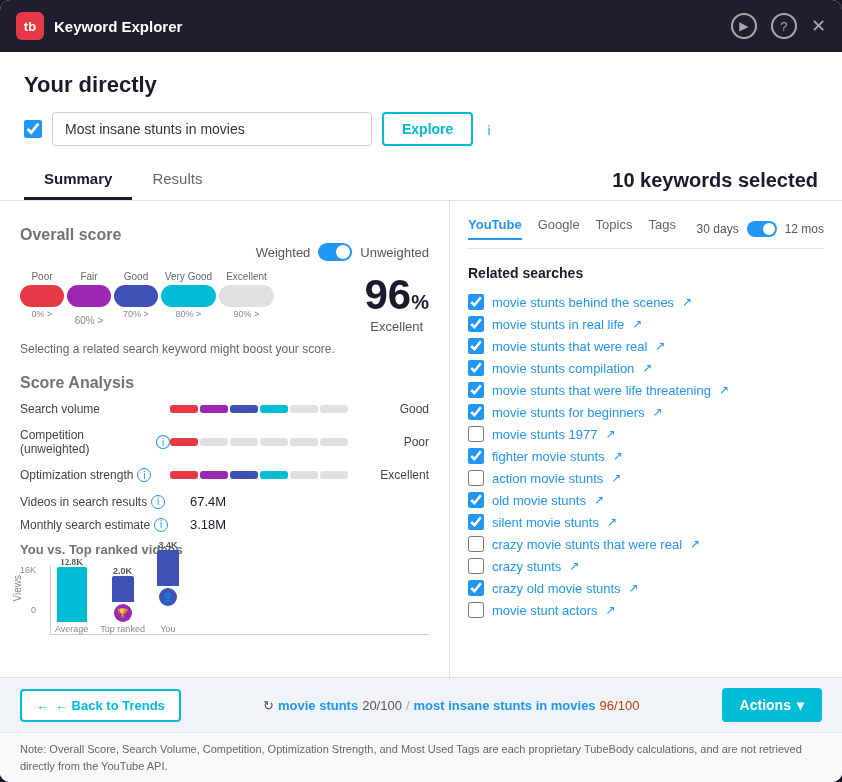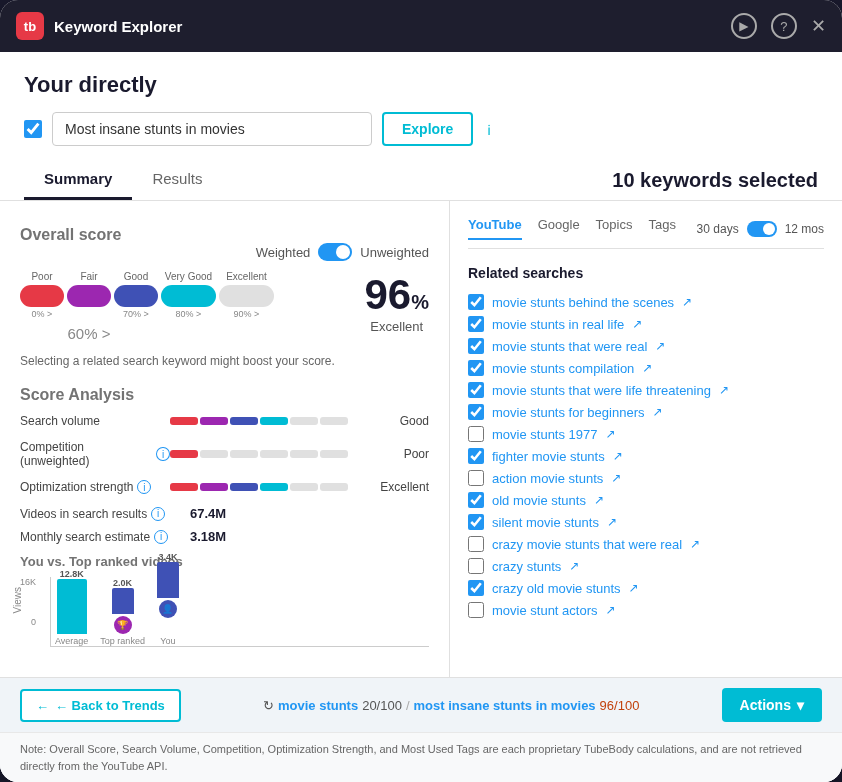--- a/index.html
+++ b/index.html
@@ -1,17 +1,17 @@
 <!DOCTYPE html>
 <html><head>
   <meta charset="utf-8">
   <style>
     * { box-sizing: border-box; margin: 0; padding: 0; }
     body { font-family: -apple-system, BlinkMacSystemFont, 'Segoe UI', sans-serif; background: #1a1a2e; display: flex; justify-content: center; align-items: center; min-height: 100vh; }
-    .app-window { width: 842px; height: 782px; background: #fff; border-radius: 18px; overflow: hidden; display: flex; flex-direction: column; box-shadow: 0 8px 32px rgba(0,0,0,0.4); }
+    .app-window { width: 842px; height: 782px; background: #fff; border-radius: 10px; overflow: hidden; display: flex; flex-direction: column; box-shadow: 0 8px 32px rgba(0,0,0,0.4); }
     .title-bar { background: #1e1e2e; height: 52px; display: flex; align-items: center; padding: 0 16px; flex-shrink: 0; }
     .title-bar-logo { width: 28px; height: 28px; background: #e63946; border-radius: 6px; display: flex; align-items: center; justify-content: center; margin-right: 10px; flex-shrink: 0; }
     .title-bar-logo span { color: white; font-size: 13px; font-weight: bold; }
     .title-bar-title { color: white; font-size: 15px; font-weight: 600; flex: 1; }
     .title-bar-icons { display: flex; gap: 14px; align-items: center; }
     .title-bar-icon { color: #aaa; cursor: pointer; font-size: 18px; }
     .content { flex: 1; background: #f8f9fa; overflow: hidden; display: flex; flex-direction: column; }
     .top-section { background: white; padding: 20px 24px 0; border-bottom: 1px solid #e0e0e0; }
     .your-keywords { font-size: 22px; font-weight: 700; color: #1a1a2e; margin-bottom: 14px; }
     .search-row { display: flex; align-items: center; gap: 10px; margin-bottom: 14px; }
@@ -35,21 +35,21 @@
     .score-display { text-align: center; }
     .score-hint { font-size: 12px; color: #666; margin-top: 10px; }
     .score-analysis { margin-top: 18px; }
     .metric-row { display: flex; align-items: center; margin-bottom: 12px; }
     .metric-label { font-size: 12px; color: #444; width: 150px; flex-shrink: 0; display: flex; align-items: center; gap: 4px; }
     .metric-bars { display: flex; gap: 2px; flex: 1; align-items: center; }
     .metric-bar { height: 8px; border-radius: 3px; width: 28px; }
     .metric-value { font-size: 12px; color: #444; margin-left: 8px; min-width: 60px; text-align: right; }
     .stat-row { display: flex; align-items: center; margin-bottom: 8px; }
     .stat-label { font-size: 12px; color: #444; width: 170px; display: flex; align-items: center; gap: 4px; }
-    .stat-value { font-size: 13px; font-weight: 700; color: #1a1a2e; }
+    .stat-value { font-size: 13px; font-weight: 400; color: #1a1a2e; }
     .chart-section { margin-top: 10px; }
     
     .platform-tabs { display: flex; gap: 16px; align-items: center; margin-bottom: 16px; border-bottom: 1px solid #e0e0e0; padding-bottom: 8px; }
     .platform-tab { font-size: 13px; color: #666; cursor: pointer; padding-bottom: 6px; border-bottom: 2px solid transparent; }
     .platform-tab.active { color: #2196f3; border-bottom: 2px solid #2196f3; font-weight: 600; }
     .time-toggle { display: flex; align-items: center; gap: 6px; font-size: 12px; color: #555; margin-left: auto; }
     .time-toggle-switch { width: 30px; height: 16px; background: #2196f3; border-radius: 8px; position: relative; }
     .time-toggle-knob { width: 12px; height: 12px; background: white; border-radius: 50%; position: absolute; top: 2px; right: 2px; }
     .related-title { font-size: 14px; font-weight: 700; color: #1a1a2e; margin-bottom: 10px; }
     .keyword-item { display: flex; align-items: center; gap: 8px; padding: 3px 0; }
@@ -123,21 +123,21 @@
           <div>
             <div style="display:flex; gap:3px; margin-bottom:4px;">
               <div style="display:flex;flex-direction:column;align-items:center;">
                 <span style="font-size:10px;color:#666;margin-bottom:3px;">Poor</span>
                 <div style="width:44px;height:22px;background:#e63946;border-radius:11px;"></div>
                 <span style="font-size:9px;color:#888;margin-top:2px;">0% &gt;</span>
               </div>
               <div style="display:flex;flex-direction:column;align-items:center;">
                 <span style="font-size:10px;color:#666;margin-bottom:3px;">Fair</span>
                 <div style="width:44px;height:22px;background:#9c27b0;border-radius:11px;"></div>
-                <span style="font-size:15px;color:#888;margin-top:18px;">60% &gt;</span>
+                <span style="font-size:10px;color:#888;margin-top:8px;">60% &gt;</span>
               </div>
               <div style="display:flex;flex-direction:column;align-items:center;">
                 <span style="font-size:10px;color:#666;margin-bottom:3px;">Good</span>
                 <div style="width:44px;height:22px;background:#3f51b5;border-radius:11px;"></div>
                 <span style="font-size:9px;color:#888;margin-top:2px;">70% &gt;</span>
               </div>
               <div style="display:flex;flex-direction:column;align-items:center;">
                 <span style="font-size:10px;color:#666;margin-bottom:3px;">Very Good</span>
                 <div style="width:55px;height:22px;background:#00bcd4;border-radius:11px;"></div>
                 <span style="font-size:9px;color:#888;margin-top:2px;">80% &gt;</span>
@@ -214,21 +214,21 @@
             <div class="section-title" style="font-size:13px;font-weight:600;margin-bottom:8px;">You vs. Top ranked videos</div>
             <div style="display:flex;align-items:flex-end;gap:0;position:relative;padding-left:30px;">
               <div style="position:absolute;left:0;top:0;bottom:20px;display:flex;flex-direction:column;justify-content:space-between;align-items:flex-end;padding-right:4px;">
                 <span style="font-size:9px;color:#888;">16K</span>
                 <span style="font-size:9px;color:#888;">0</span>
               </div>
               <div style="writing-mode:vertical-lr;transform:rotate(180deg);font-size:10px;color:#888;position:absolute;left:-8px;top:10px;">Views</div>
               <div style="display:flex;align-items:flex-end;gap:12px;border-left:1px solid #ccc;border-bottom:1px solid #ccc;padding:0 8px 0 4px;height:70px;flex:1;">
 
                 <div style="display:flex;flex-direction:column;align-items:center;">
-                  <span style="font-size:9px;color:#555;font-weight:600;">12.8K</span>
+                  <span style="font-size:9px;color:#555;font-weight:600;font-family:Liberation Serif, serif;">12.8K</span>
                   <div style="width:30px;height:55px;background:#00bcd4;border-radius:2px 2px 0 0;"></div>
                   <span style="font-size:9px;color:#888;margin-top:2px;">Average</span>
                 </div>
 
                 <div style="display:flex;flex-direction:column;align-items:center;">
                   <span style="font-size:9px;color:#555;font-weight:600;">2.0K</span>
                   <div style="width:22px;height:26px;background:#3f51b5;border-radius:2px 2px 0 0;"></div>
                   <div style="width:18px;height:18px;background:#9c27b0;border-radius:50%;display:flex;align-items:center;justify-content:center;margin-top:2px;">
                     <span style="font-size:9px;color:white;">🏆</span>
                   </div>

